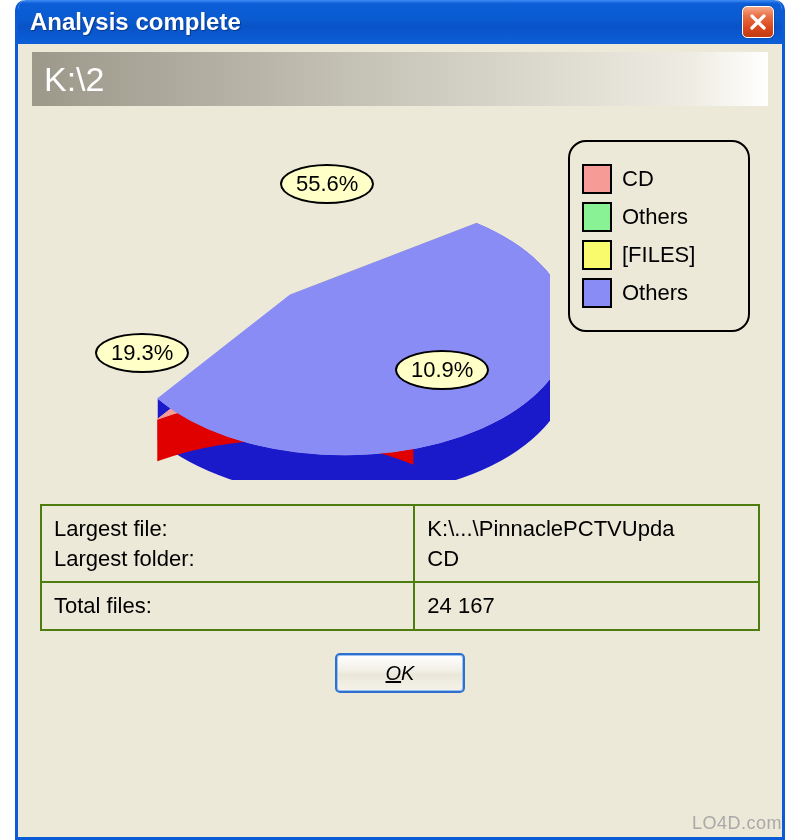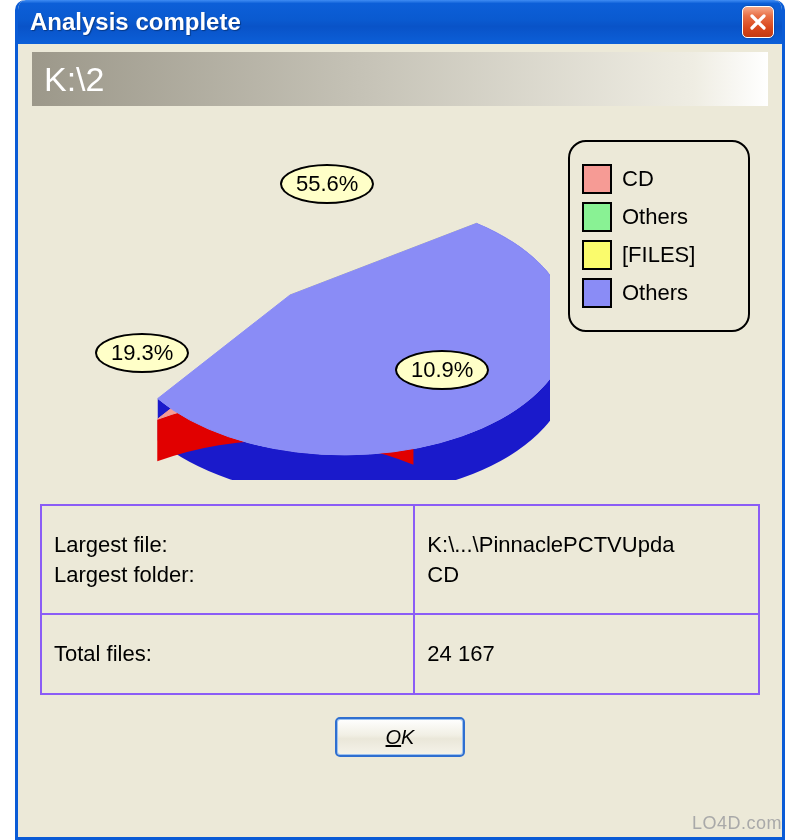--- a/index.html
+++ b/index.html
@@ -103,22 +103,22 @@
       font-size: 22px;
     }
     .info-table {
       margin: 24px 0 0 0;
       border: 2px solid #000;
       border-collapse: collapse;
       width: 100%;
       font-size: 22px;
     }
     .info-table td {
-      border: 2px solid #8b5cf6;
-      padding: 24px 12px;
+      border: 2px solid #4d7c0f;
+      padding: 8px 12px;
       vertical-align: top;
       line-height: 1.35;
     }
     .info-table td:first-child { width: 52%; }
     .button-row {
       display: flex;
       justify-content: center;
       padding: 22px 0;
     }
     .ok-btn {

